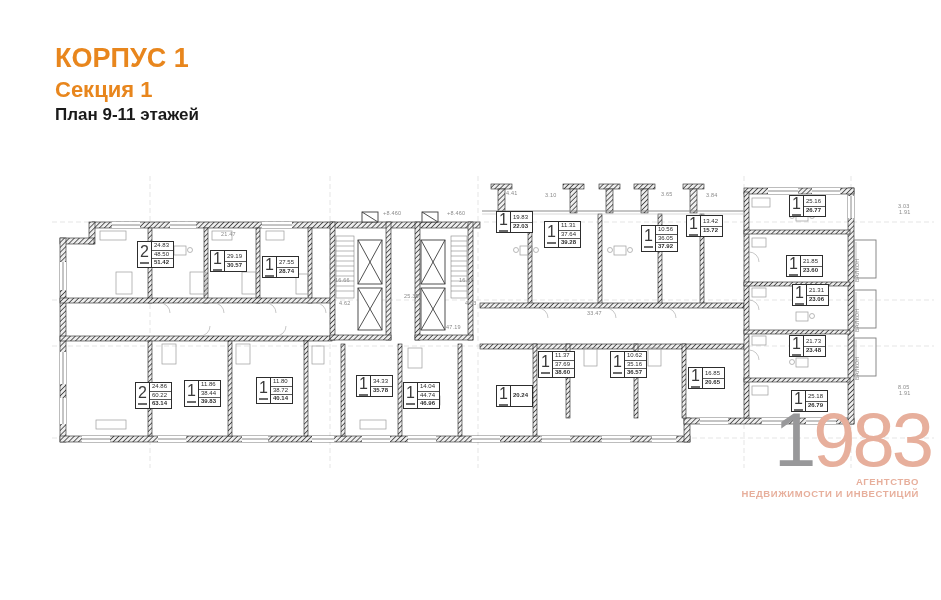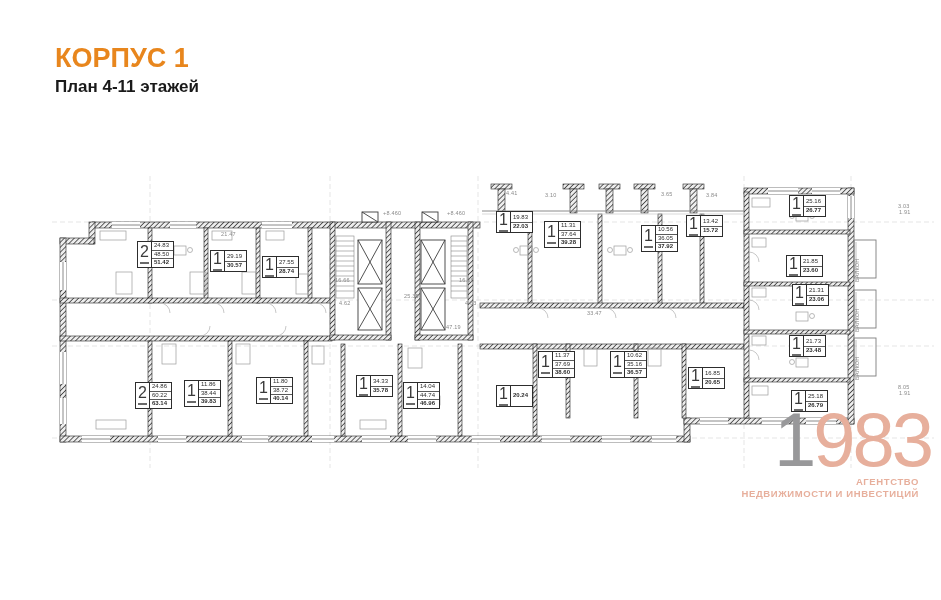--- a/index.html
+++ b/index.html
@@ -33,21 +33,22 @@
   .logo .y983{color:#E7AF9C;}
   .logo .agency{margin:4px 12px 0 22px;color:#E7AF9C;font-size:9.5px;font-weight:bold;letter-spacing:.6px;line-height:1.25;}
 </style>
 </head>
 <body>
 
 <div class="page">
 
   <div class="hdr">
     <div class="korpus">КОРПУС 1</div>
-    <div class="plan-title">План 4-11 этажей</div>
+    <div class="sektsiya">Секция 1</div>
+    <div class="plan-title">План 9-11 этажей</div>
   </div>
 
   <svg class="plan" width="941" height="600" viewBox="0 0 941 600">
     <defs>
       <pattern id="h" width="3.5" height="3.5" patternUnits="userSpaceOnUse" patternTransform="rotate(45)">
         <rect width="3.5" height="3.5" fill="#ededed"></rect>
         <line x1="0" y1="0" x2="0" y2="3.5" stroke="#3a3a3a" stroke-width="1.6"></line>
       </pattern>
     </defs>
 

